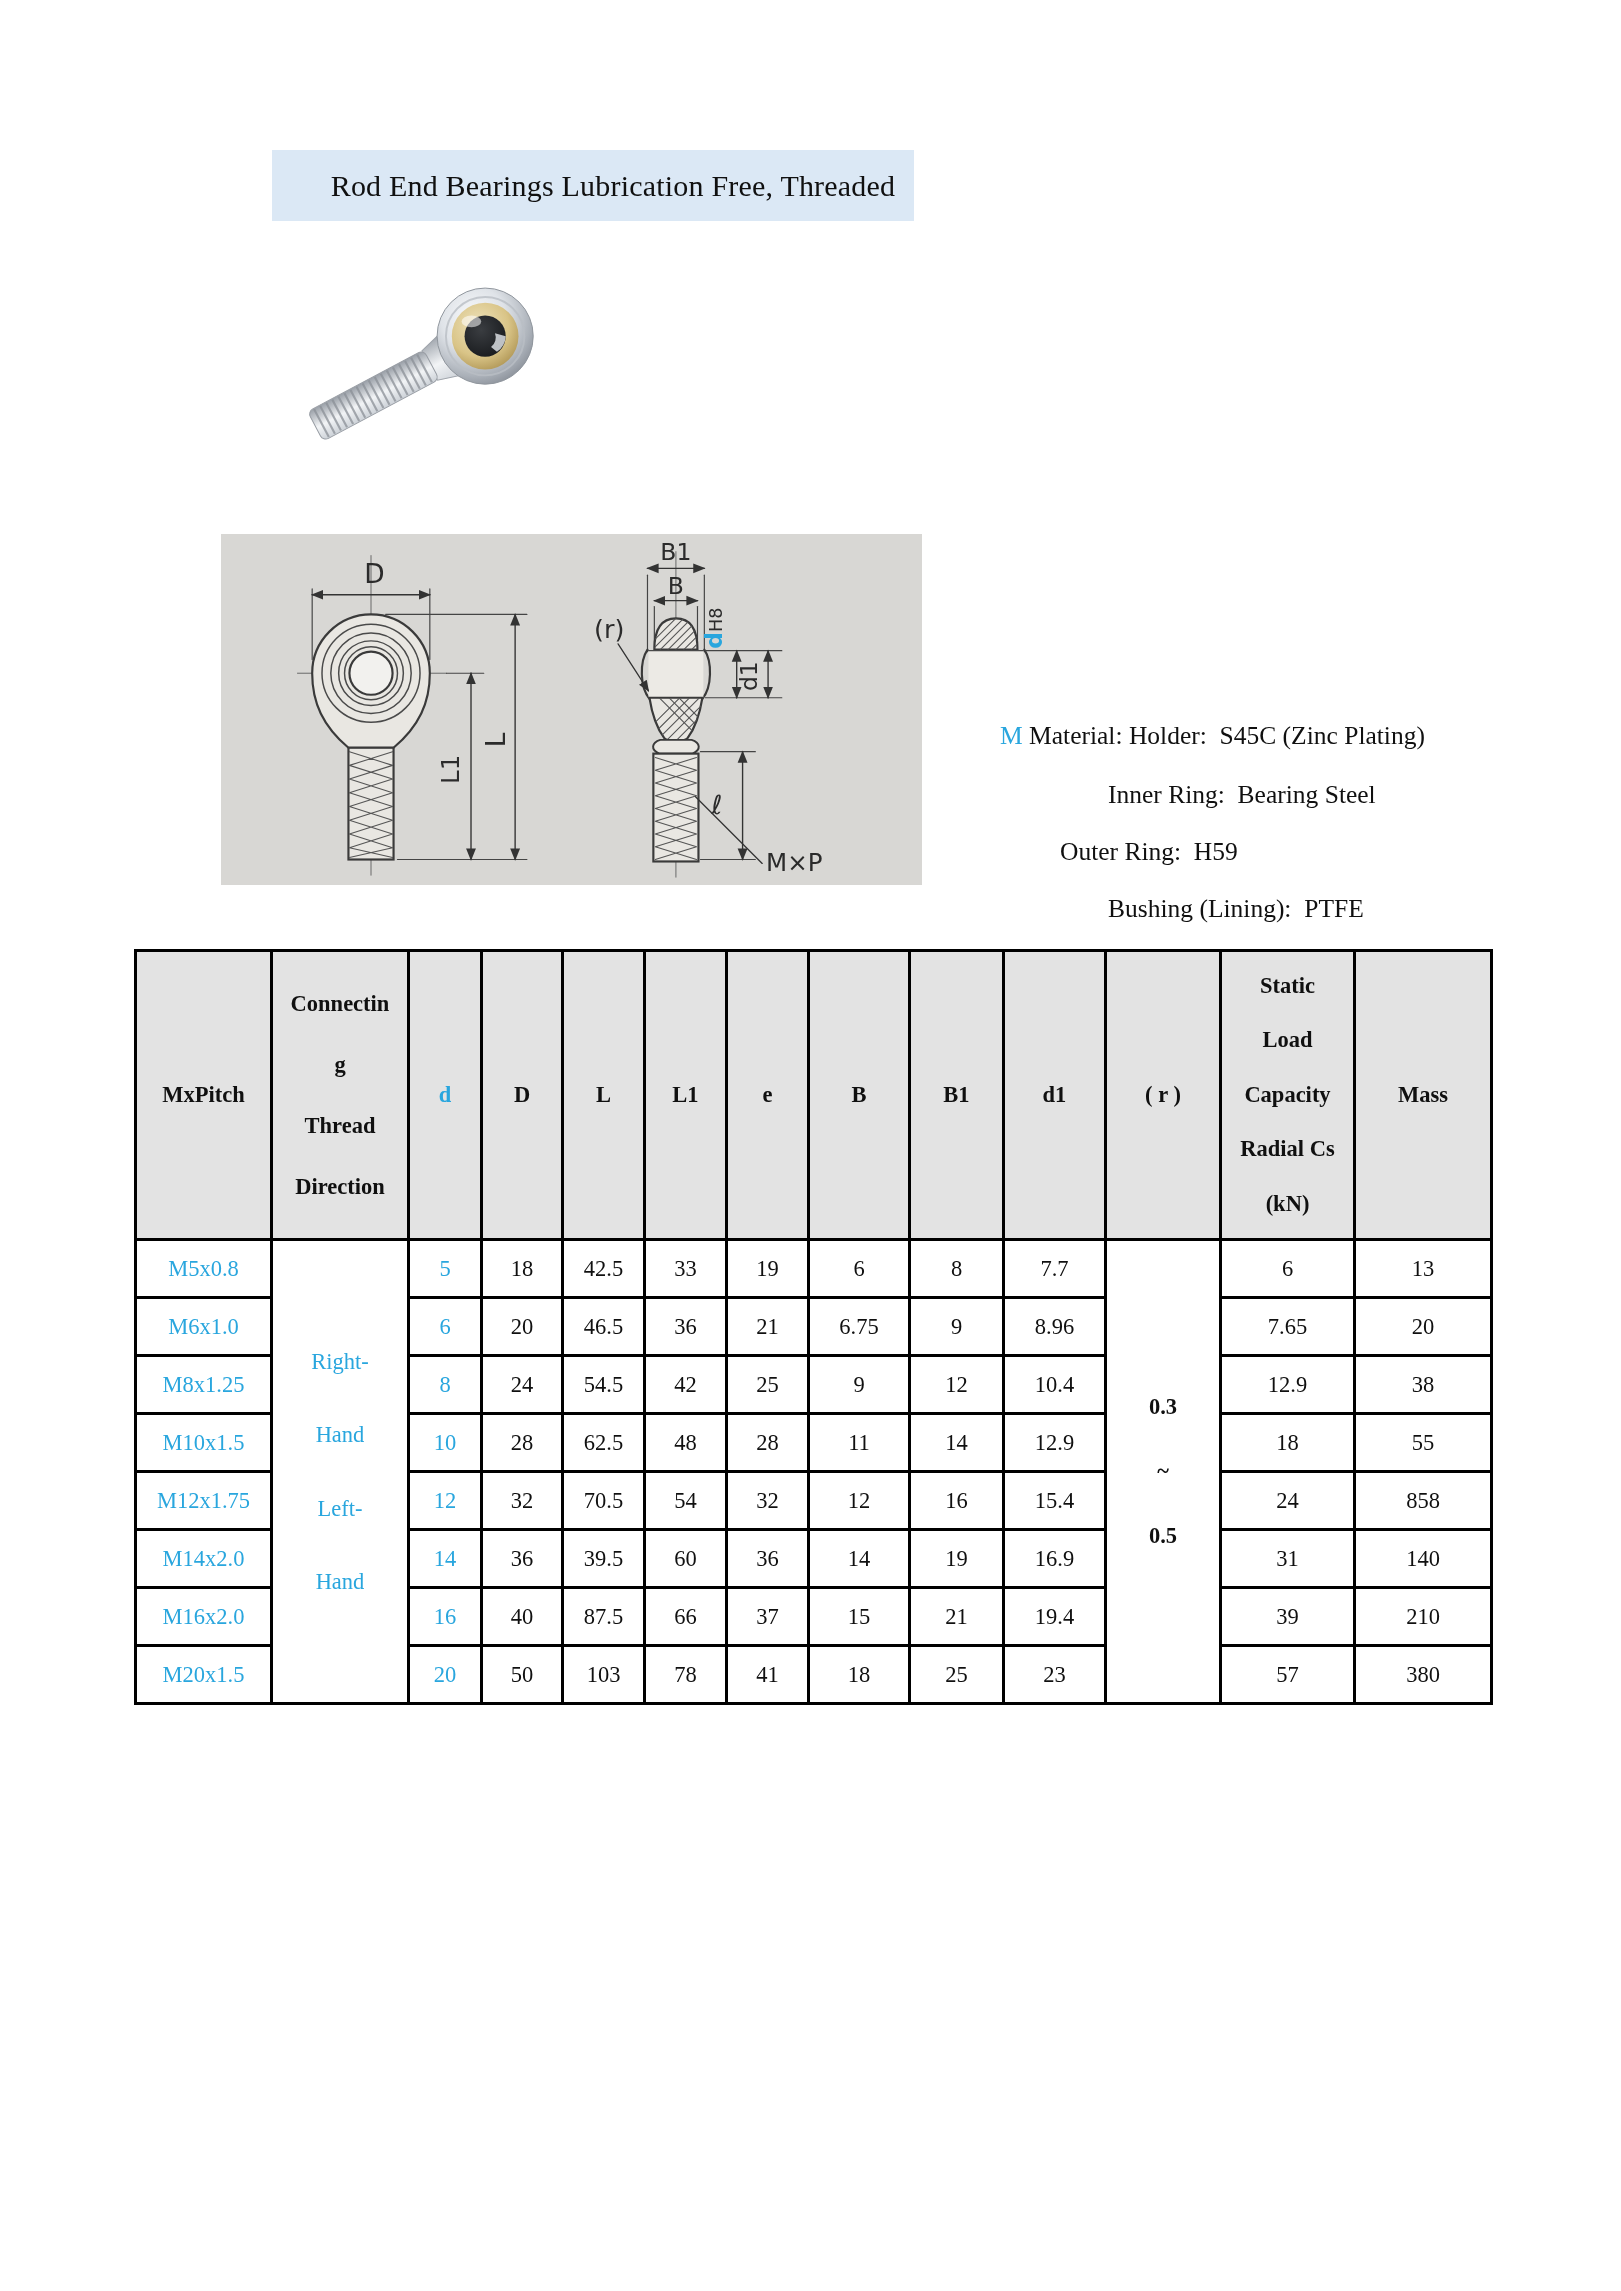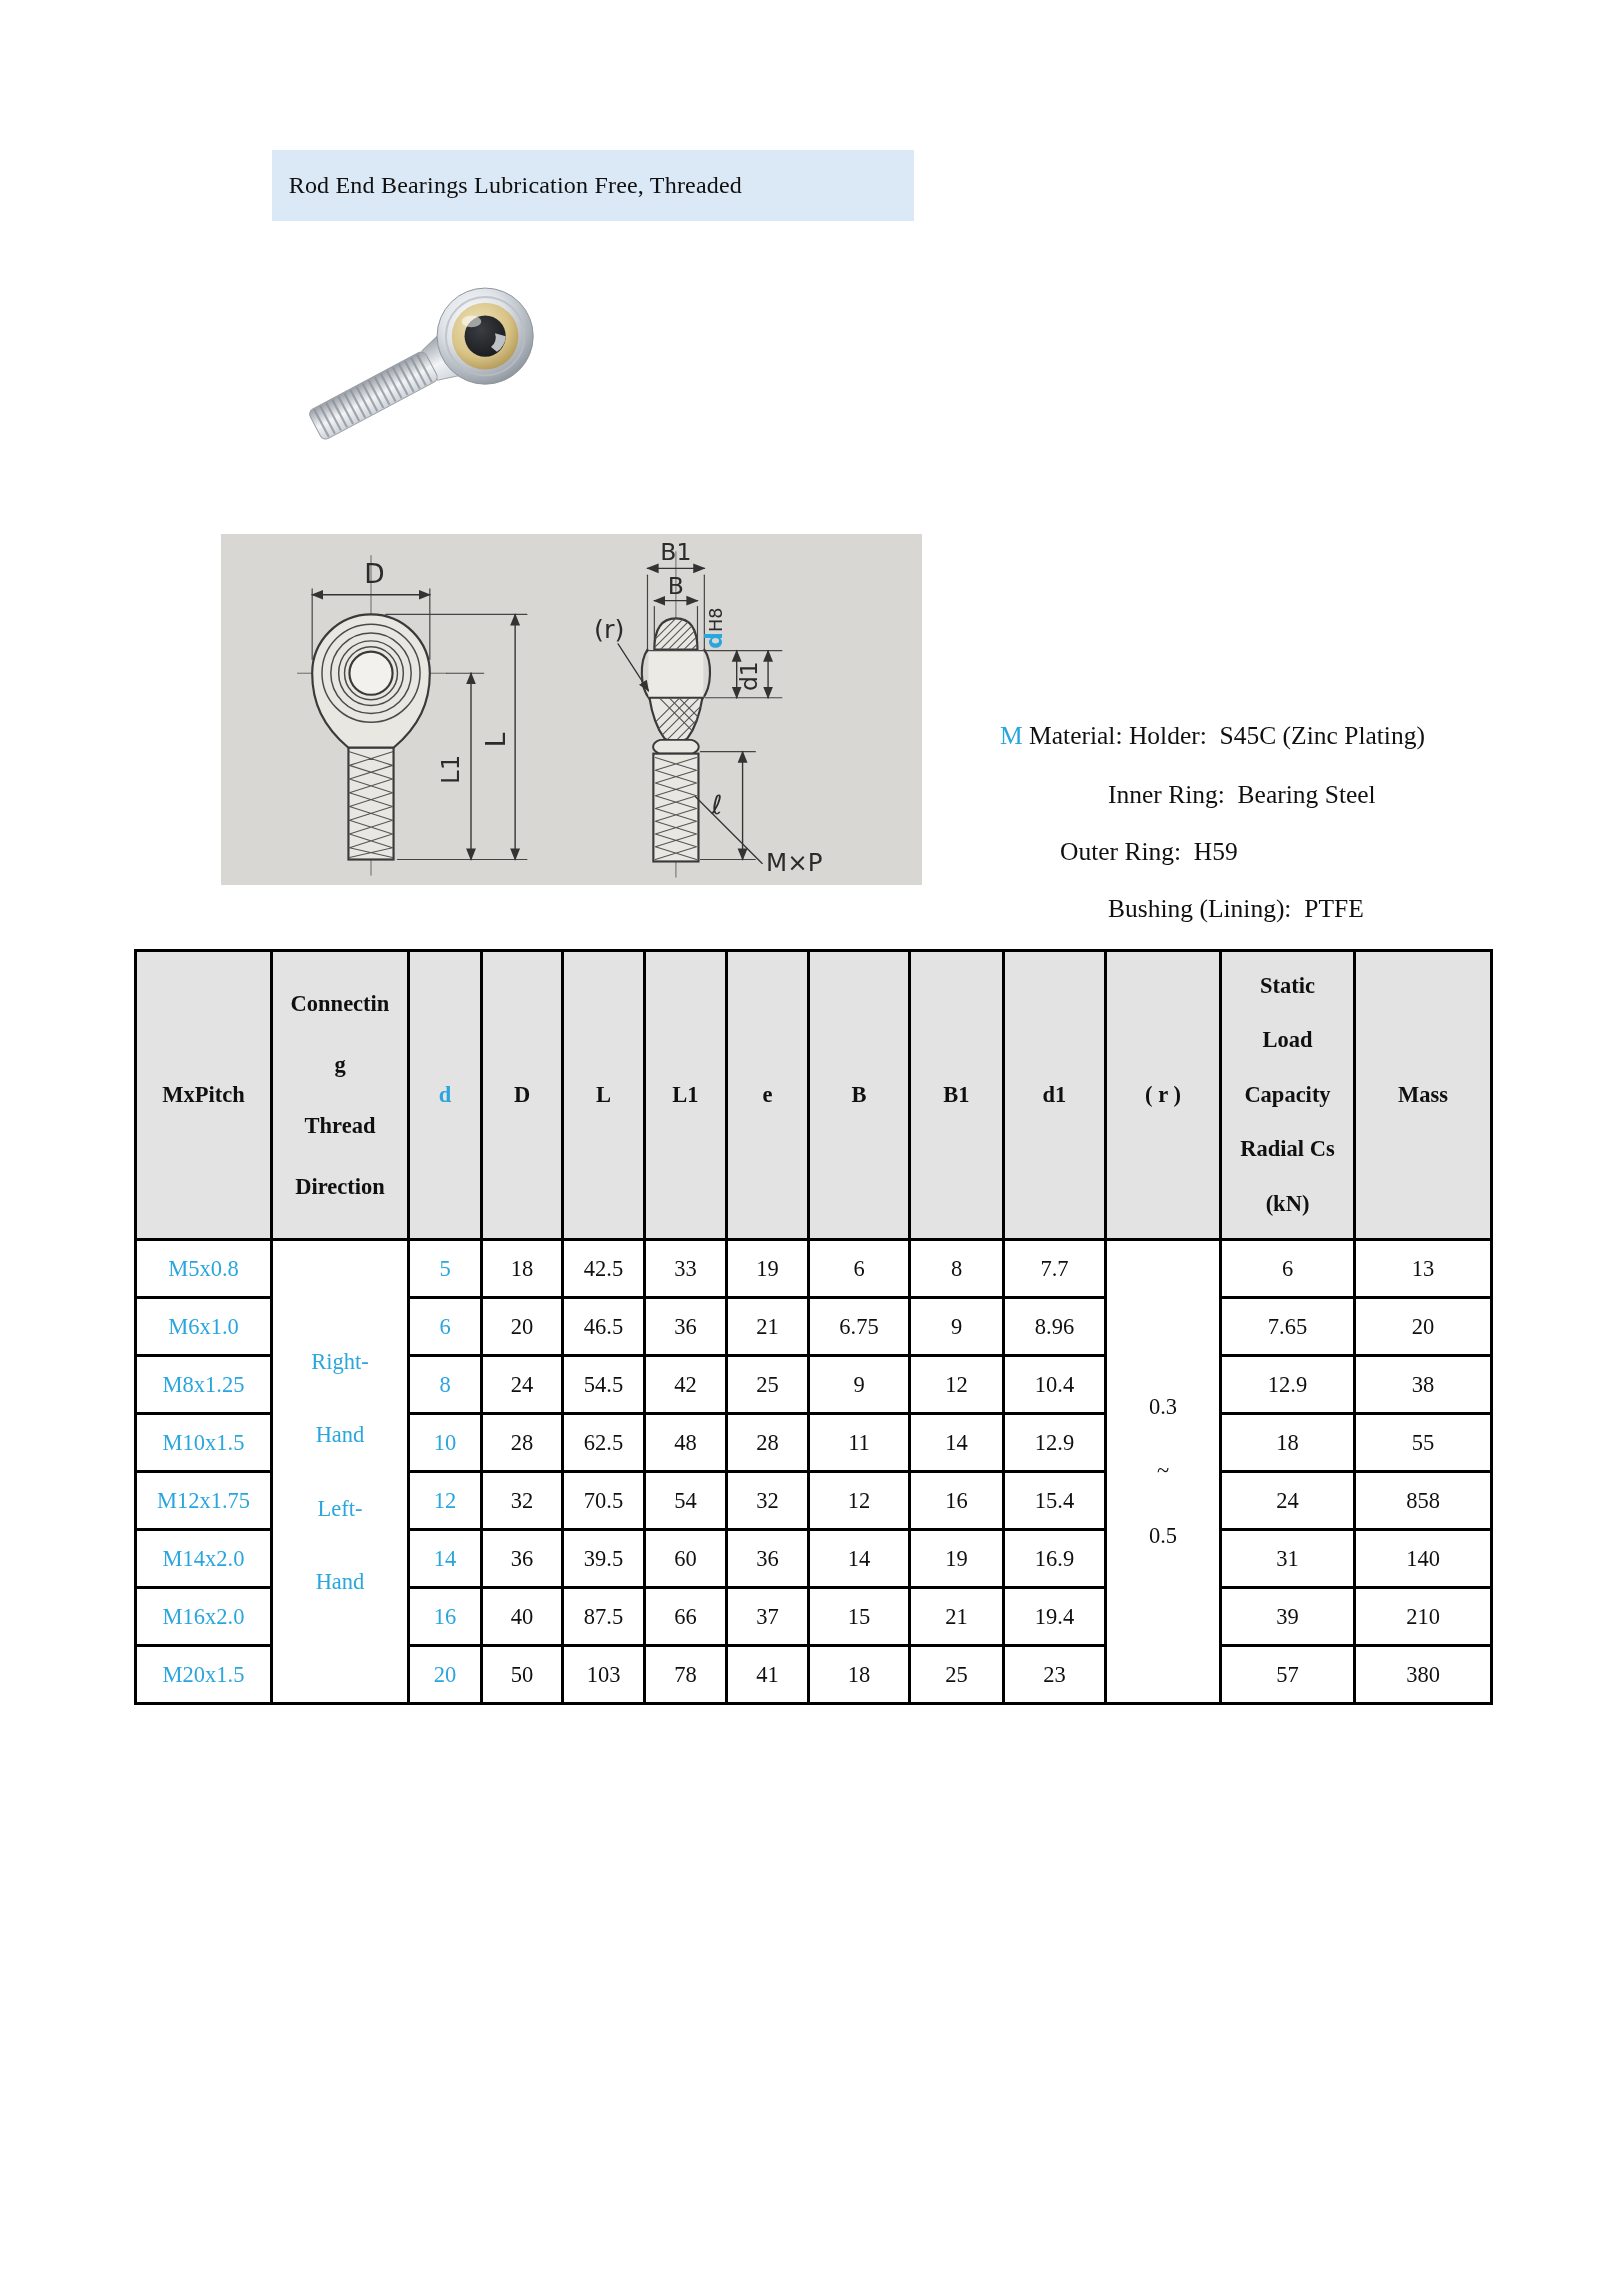--- a/index.html
+++ b/index.html
@@ -2,21 +2,21 @@
 <html><head>
 <meta charset="utf-8">
 <style>
   html,body{margin:0;padding:0;background:#888;}
   .sheet{position:relative;width:1621px;height:2292px;background:#ffffff;overflow:hidden;
          font-family:"Liberation Serif",serif;color:#101010;}
 
   
   .title-band{position:absolute;left:272px;top:150px;width:642px;height:71px;
               background:#dbe8f5;display:flex;align-items:center;}
-  .title-band span{font-size:24px;padding-left:16.7px;letter-spacing:0.2px;white-space:nowrap;}
+  .title-band span{font-size:30px;padding-left:16.7px;letter-spacing:0.2px;white-space:nowrap;margin-left:42px;}
 
   
   .photo{position:absolute;left:289px;top:282px;}
   .drawing{position:absolute;left:221px;top:534px;}
 
   
   .mat-line{position:absolute;font-size:25.5px;white-space:pre;}
   .mat-line .cy{color:#29a6de;}
   .m1{left:1000px;top:721px;text-align:center;}
   .m2{left:1108px;top:780px;}
@@ -29,21 +29,21 @@
   table.spec td,table.spec th{border:3.9px solid #000;text-align:center;vertical-align:middle;
              padding:0;font-size:22.5px;font-family:"Liberation Serif",serif;}
   table.spec th{background:#e3e3e3;font-weight:bold;}
   tr.hdr{height:289px;}
   tr.row{height:58px;}
   .pre{white-space:pre-line;}
   .hdr-multi{line-height:2.72;}
   .hdr-static{line-height:2.42;}
   .cyan{color:#29a6de;}
   .dir-cell{line-height:3.25;font-size:22.5px;}
-  .r-cell{line-height:2.85;}
+  .r-cell{line-height:2.85;font-weight:bold;}
 
   svg text{font-family:"DejaVu Sans",sans-serif;fill:#2b2b2b;}
 </style>
 </head>
 <body>
 
 <div class="sheet">
 
   <div class="title-band">
     <span>Rod End Bearings Lubrication Free, Threaded</span>

